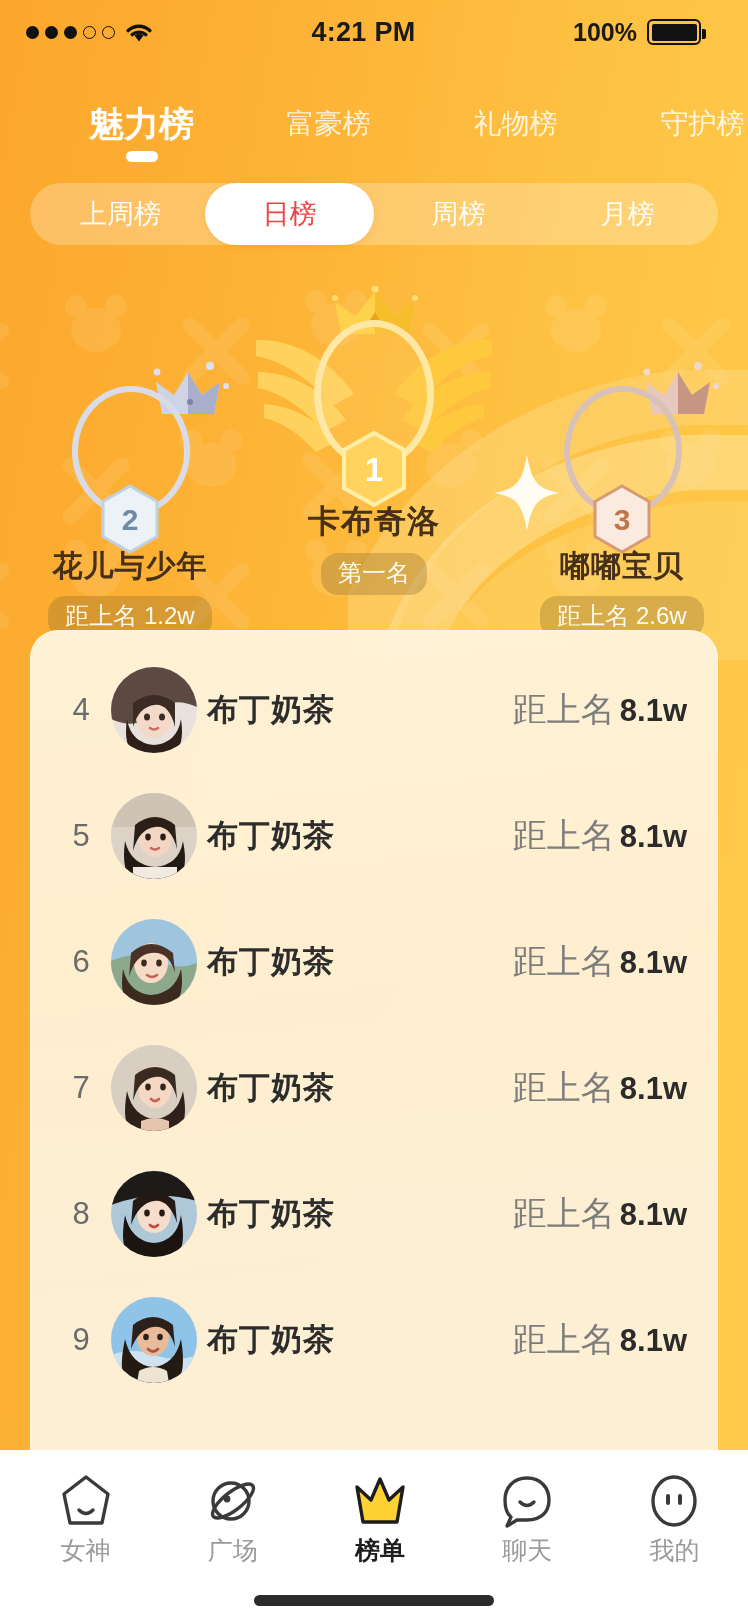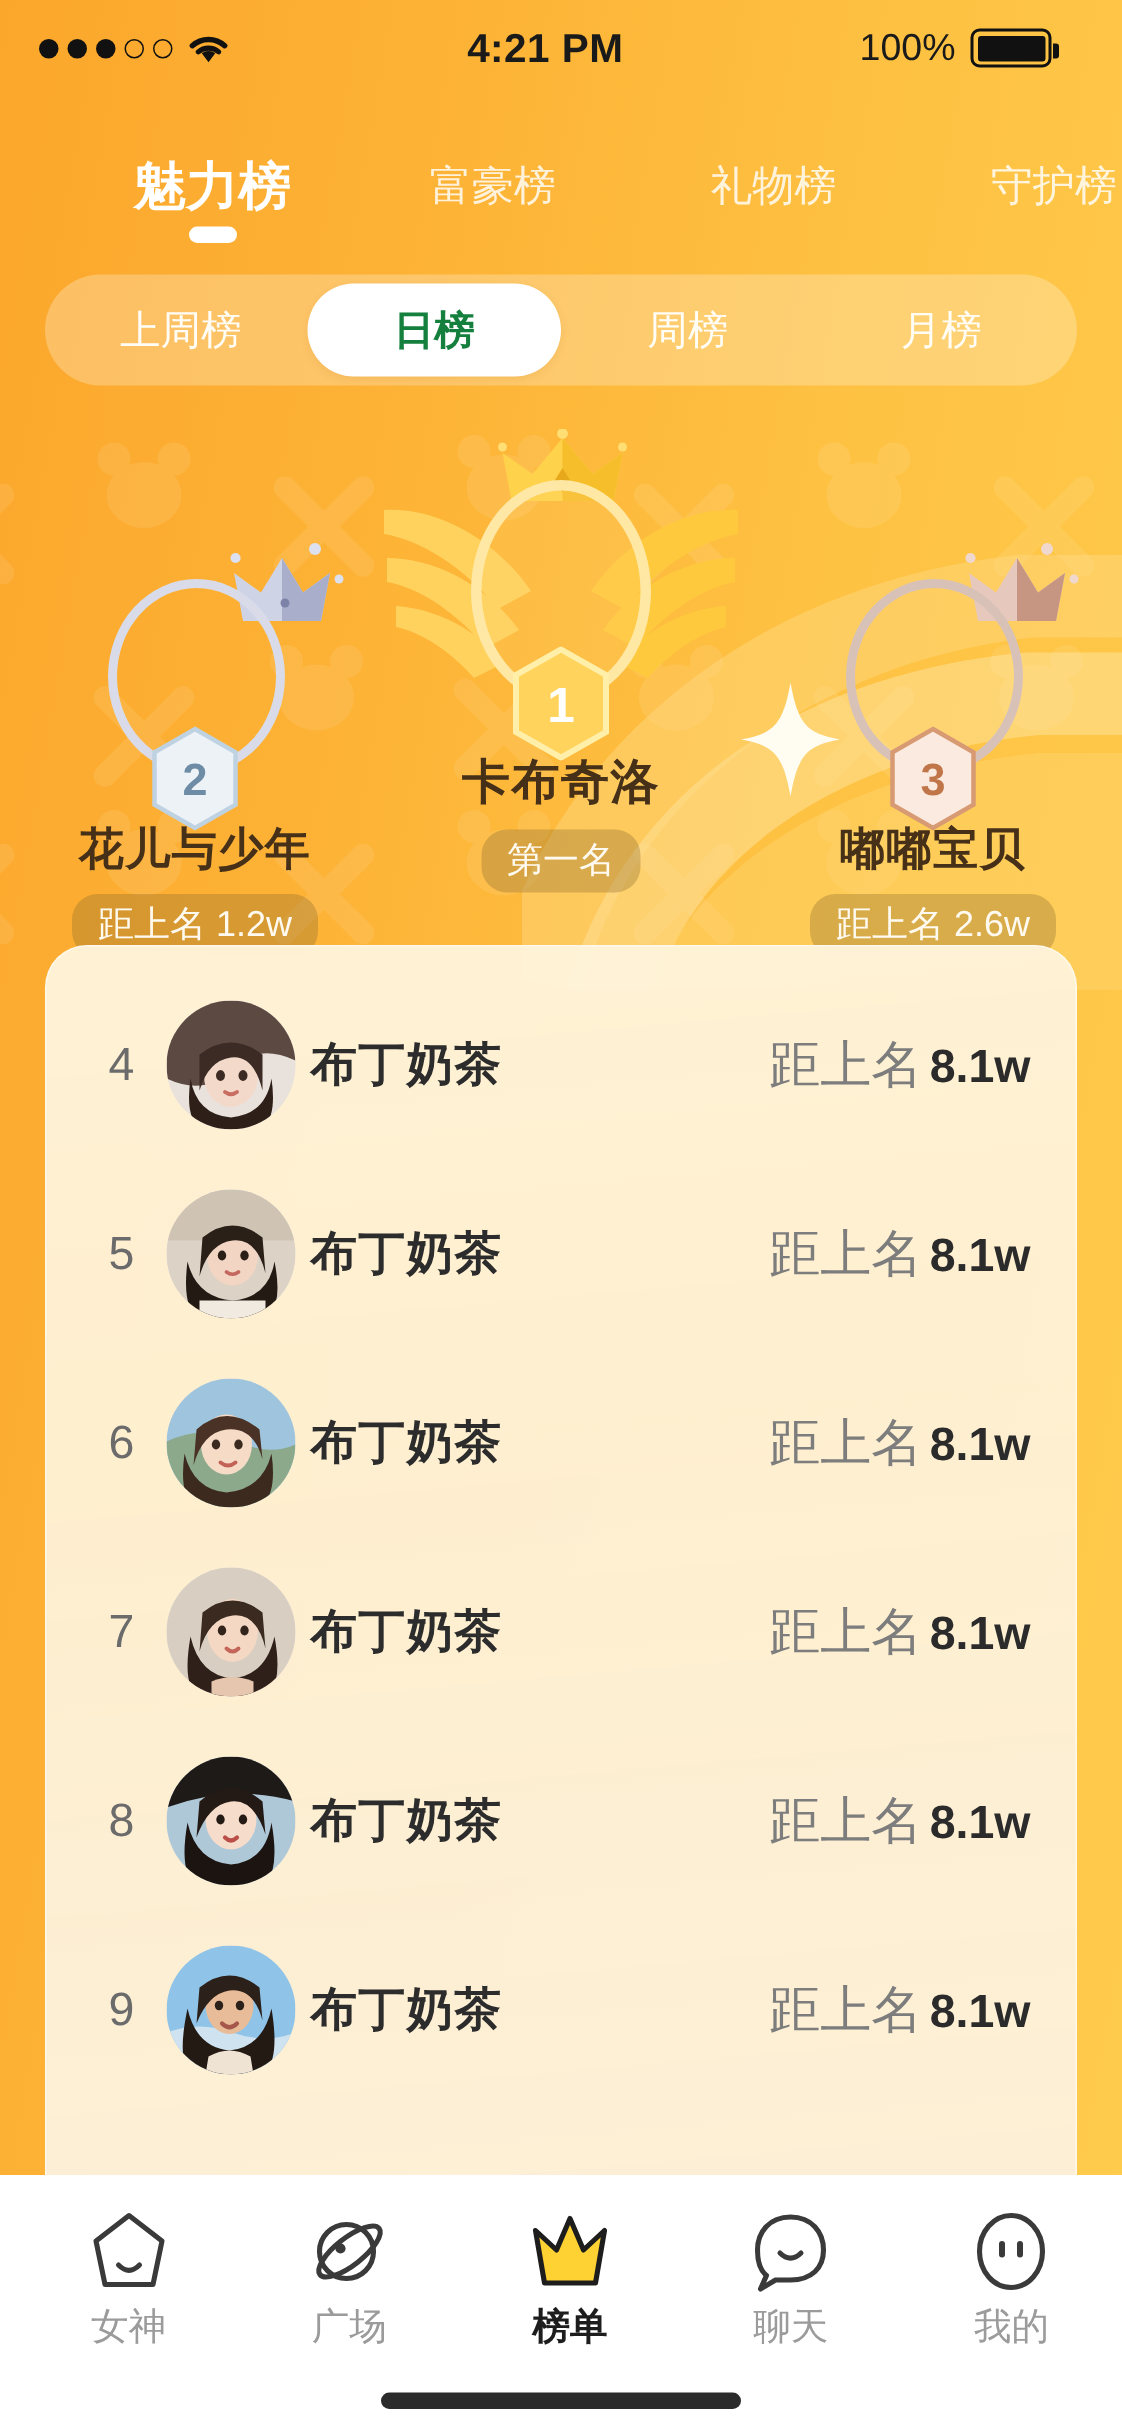--- a/index.html
+++ b/index.html
@@ -54,21 +54,21 @@
   .sb-left { display: flex; align-items: center; gap: 9px; }
   .dots { display: flex; align-items: center; gap: 6px; }
   .dot { width: 13px; height: 13px; border-radius: 50%; background: #111; }
   .dot.hollow { background: transparent; border: 1.6px solid #111; }
   .sb-center {
     position: absolute; left: 0; right: 0; text-align: center;
     font-size: 27px; font-weight: 600; letter-spacing: .3px;
   }
   .sb-right {
     margin-left: auto; display: flex; align-items: center; gap: 10px;
-    font-size: 25px; font-weight: 400;
+    font-size: 25px; font-weight: 700;
   }
   .battery {
     position: relative; width: 54px; height: 26px;
     border: 2.2px solid #111; border-radius: 6px; padding: 2.5px;
   }
   .battery::after {
     content: ""; position: absolute; right: -7px; top: 8px;
     width: 4px; height: 10px; background: #111; border-radius: 0 2px 2px 0;
   }
   .battery i { display: block; height: 100%; background: #111; border-radius: 2px; }
@@ -92,36 +92,36 @@
   .toptab.active { color: #fff; font-size: 35px; font-weight: 700; }
   .toptab .underline {
     position: absolute; left: 50%; transform: translateX(-50%);
     bottom: -14px; width: 32px; height: 11px;
     background: #fff; border-radius: 6px;
   }
 
   
   .segwrap {
     position: absolute; left: 30px; top: 183px;
-    width: 688px; height: 74px;
+    width: 688px; height: 62px;
     background: rgba(255,255,255,.26);
     border-radius: 37px;
     display: flex; align-items: center;
     padding: 6px;
     z-index: 22;
   }
   .seg {
     flex: 1; text-align: center;
     font-size: 27px; color: #fffdf5;
     line-height: 62px; height: 62px;
     border-radius: 31px;
     cursor: pointer;
   }
   .seg.active {
-    background: #fff; color: #15803d; font-weight: 700;
+    background: #fff; color: #ef4444; font-weight: 400;
     box-shadow: 0 2px 6px rgba(180,110,10,.12);
   }
 
   
   .podium { position: absolute; left: 0; top: 280px; width: 748px; height: 340px; z-index: 20; }
   .pod { position: absolute; text-align: center; }
   .pod .ringwrap { position: relative; margin: 0 auto; }
   .ring { border-radius: 50%; background: transparent; }
   .crown { position: absolute; }
   .rankhex {

